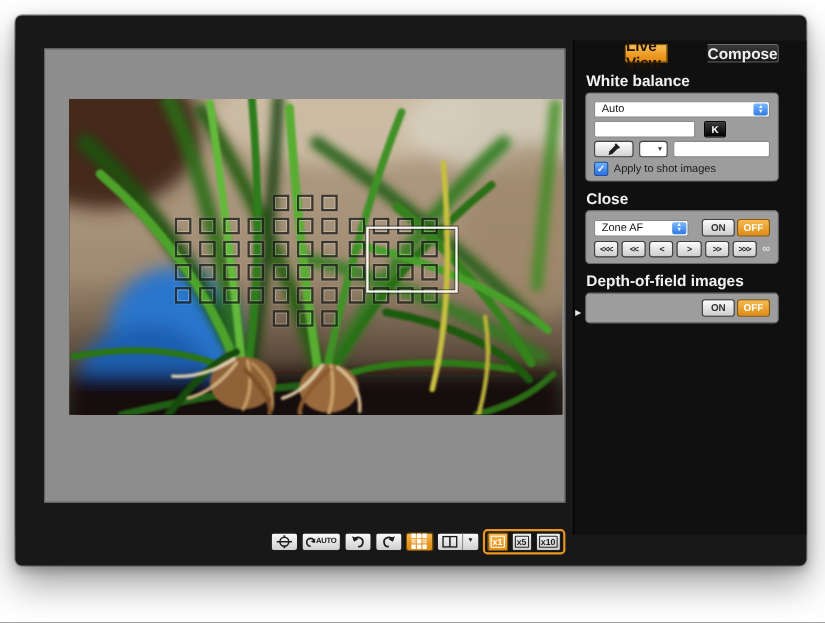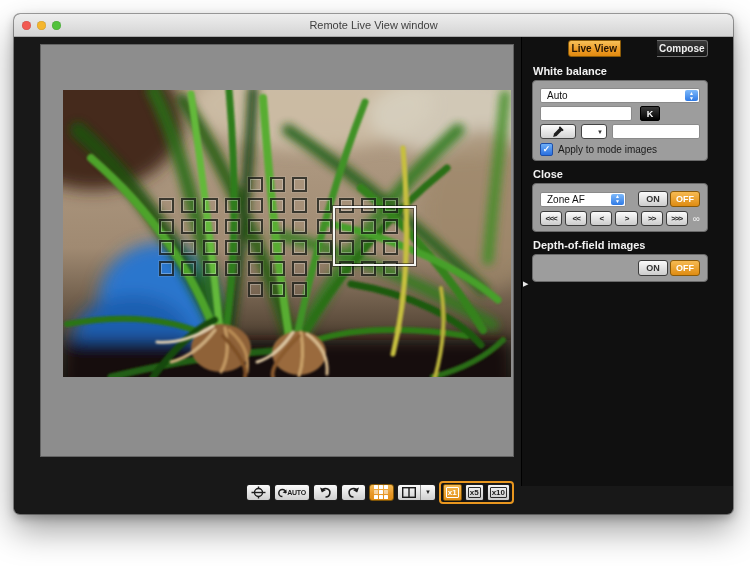--- a/index.html
+++ b/index.html
@@ -76,30 +76,30 @@
   .dots-grid i.dim{opacity:0.55;}
   
   .rpanel{
     position:absolute;left:507px;top:0;width:212px;height:449px;background:#101010;
     border-left:1px solid #000;
   }
   .rcol{position:absolute;left:10px;top:3px;width:176px;}
   .disclosure{position:absolute;left:1px;top:243px;color:#e8e8e8;font-size:7px;}
   .tabs{display:flex;height:17px;margin-bottom:5px;}
   .tab{
-    flex:1;display:flex;align-items:center;justify-content:center;font-size:10px;font-weight:bold;
+    flex:1;display:flex;align-items:center;justify-content:center;font-size:14px;font-weight:bold;
     border:1px solid #6f6f6f;box-sizing:border-box;margin-left:36px;
   }
   .tab.active{
     background:linear-gradient(#f7c159,#ee9d28 55%,#e18a10);color:#241503;border-color:#8a5a08;border-radius:3px 0 0 3px;
   }
   .tab.inactive{
     background:linear-gradient(#3a3a3a,#141414);color:#f0f0f0;border-left:none;border-radius:0 3px 3px 0;
   }
-  .sec-header{font-size:11px;font-weight:bold;color:#f2f2f2;padding:3px 1px 3px;}
+  .sec-header{font-size:14px;font-weight:bold;color:#f2f2f2;padding:3px 1px 3px;}
   .group{
     background:#9d9d9d;border-radius:4px;border:1px solid #6a6a6a;padding:4px 7px;box-sizing:border-box;
   }
   .row{display:flex;align-items:center;margin:3px 0;}
   .select{
     flex:1;height:15px;background:#ffffff;border:1px solid #8a8a8a;border-radius:2px;
     display:flex;align-items:center;position:relative;padding-left:6px;box-sizing:border-box;
   }
   .select .val{font-size:10px;color:#111;}
   .stepper{
@@ -149,28 +149,20 @@
     position:absolute;right:40px;top:6px;width:62px;height:16px;border-radius:3px;
     background:linear-gradient(#fcfcfc,#cfcfcf);border:1px solid #4a4a4a;
     font-size:10px;color:#222;display:flex;align-items:center;justify-content:center;
   }
 </style>
 </head>
 <body>
 
 <div class="window">
 
-  <div class="titlebar">
-    <div class="lights">
-      <span class="light" style="background:#f25a52;"></span>
-      <span class="light" style="background:#f5b62e;"></span>
-      <span class="light" style="background:#52c23c;"></span>
-    </div>
-    <span class="title">Remote Live View window</span>
-  </div>
 
   <div class="content">
 
     <div class="canvas">
       <div class="photo">
 
         <svg width="448" height="287" viewBox="0 0 448 287">
           <defs>
             <filter id="b8">
                 <feGaussianBlur stdDeviation="8"></feGaussianBlur>
@@ -395,21 +387,21 @@
                 <path d="M7.4 0.9 L11.1 4.6" stroke="#1e1e1e" stroke-width="1.6"></path>
               </svg>
             </div>
             <div class="small-btn wb-drop">
               <span>▼</span>
             </div>
             <div class="textfield" style="flex:1;"></div>
           </div>
           <div class="checkrow">
             <span class="checkbox">✓</span>
-            <span class="checklabel">Apply to mode images</span>
+            <span class="checklabel">Apply to shot images</span>
           </div>
         </div>
 
         <div class="sec-header" style="margin-top:4px;">Close</div>
         <div class="group">
           <div class="row">
             <div class="select" style="flex:0 0 86px;">
               <span class="val">Zone AF</span>
               <span class="stepper">
                 <span>▲</span>

